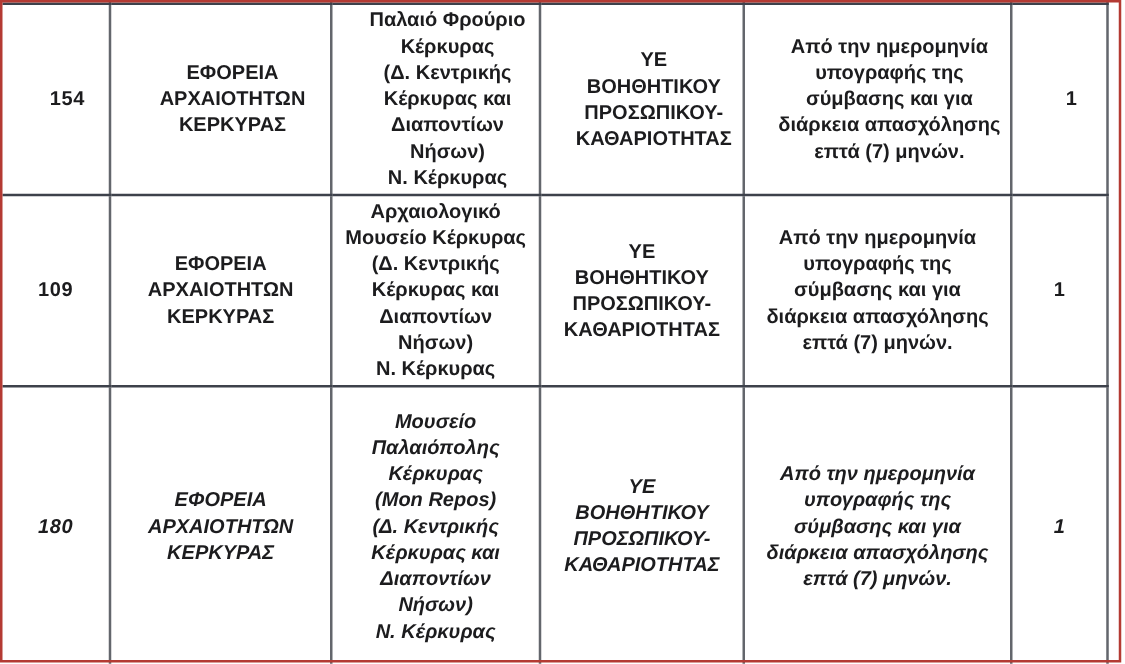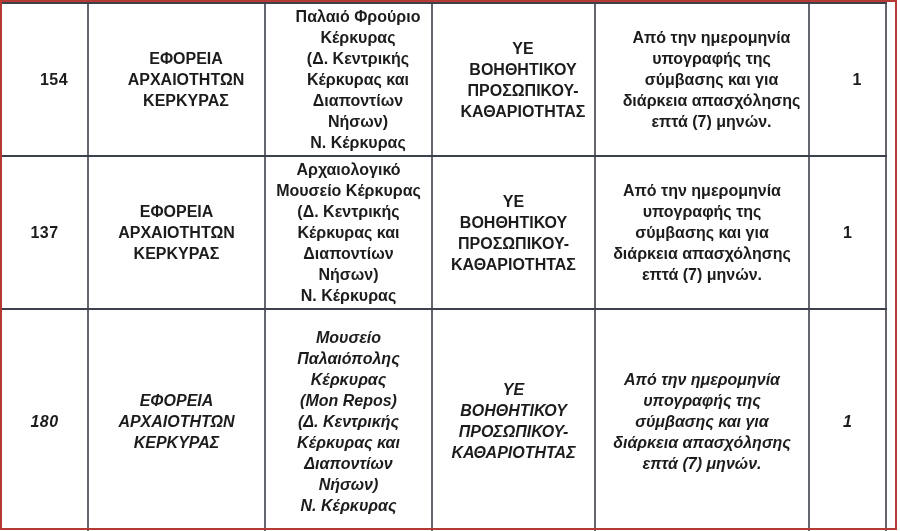--- a/index.html
+++ b/index.html
@@ -93,21 +93,21 @@
 ΚΑΘΑΡΙΟΤΗΤΑΣ</td>
       <td class="duration-cell">Από την ημερομηνία
 υπογραφής της
 σύμβασης και για
 διάρκεια απασχόλησης
 επτά (7) μηνών.</td>
       <td class="count-cell">1</td>
     </tr>
 
     <tr class="row-109">
-      <td class="num-cell">137</td>
+      <td class="num-cell">109</td>
       <td>ΕΦΟΡΕΙΑ
 ΑΡΧΑΙΟΤΗΤΩΝ
 ΚΕΡΚΥΡΑΣ</td>
       <td>Αρχαιολογικό
 Μουσείο Κέρκυρας
 (Δ. Κεντρικής
 Κέρκυρας και
 Διαποντίων
 Νήσων)
 Ν. Κέρκυρας</td>

